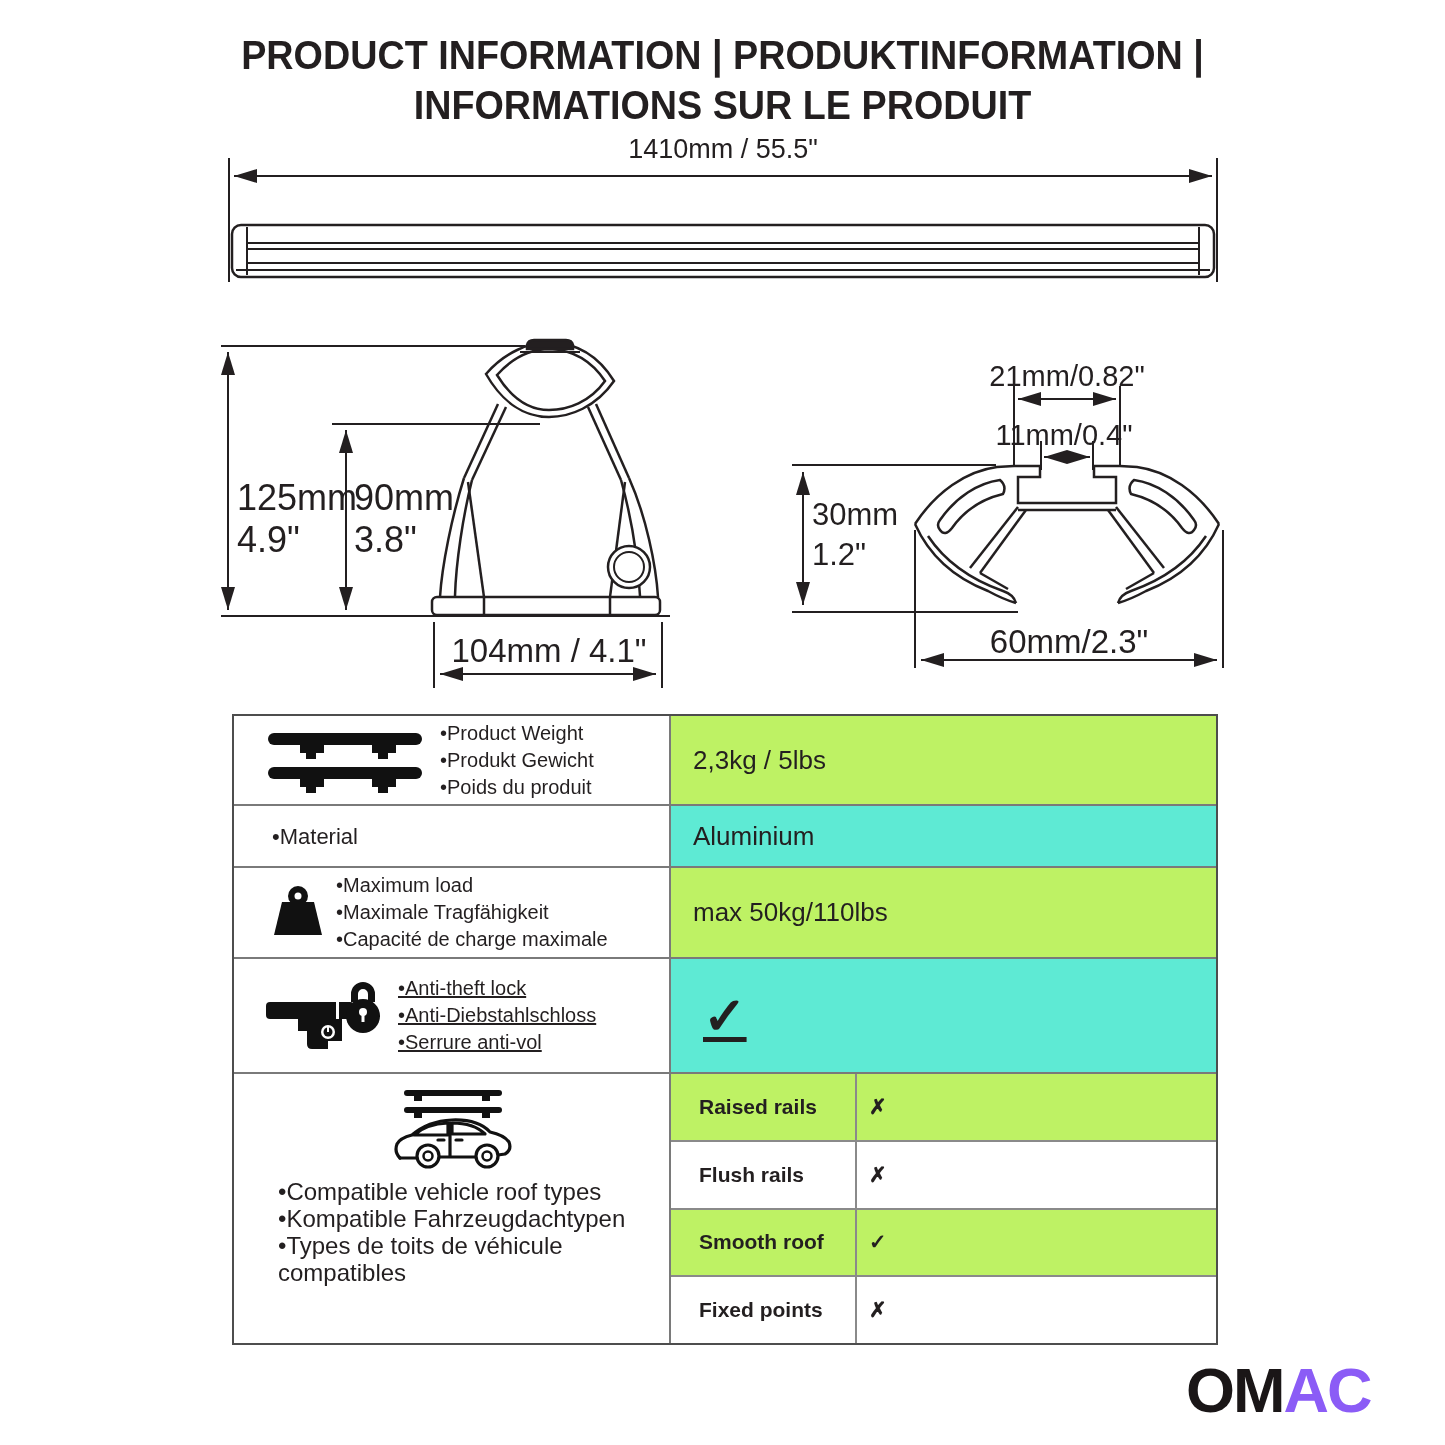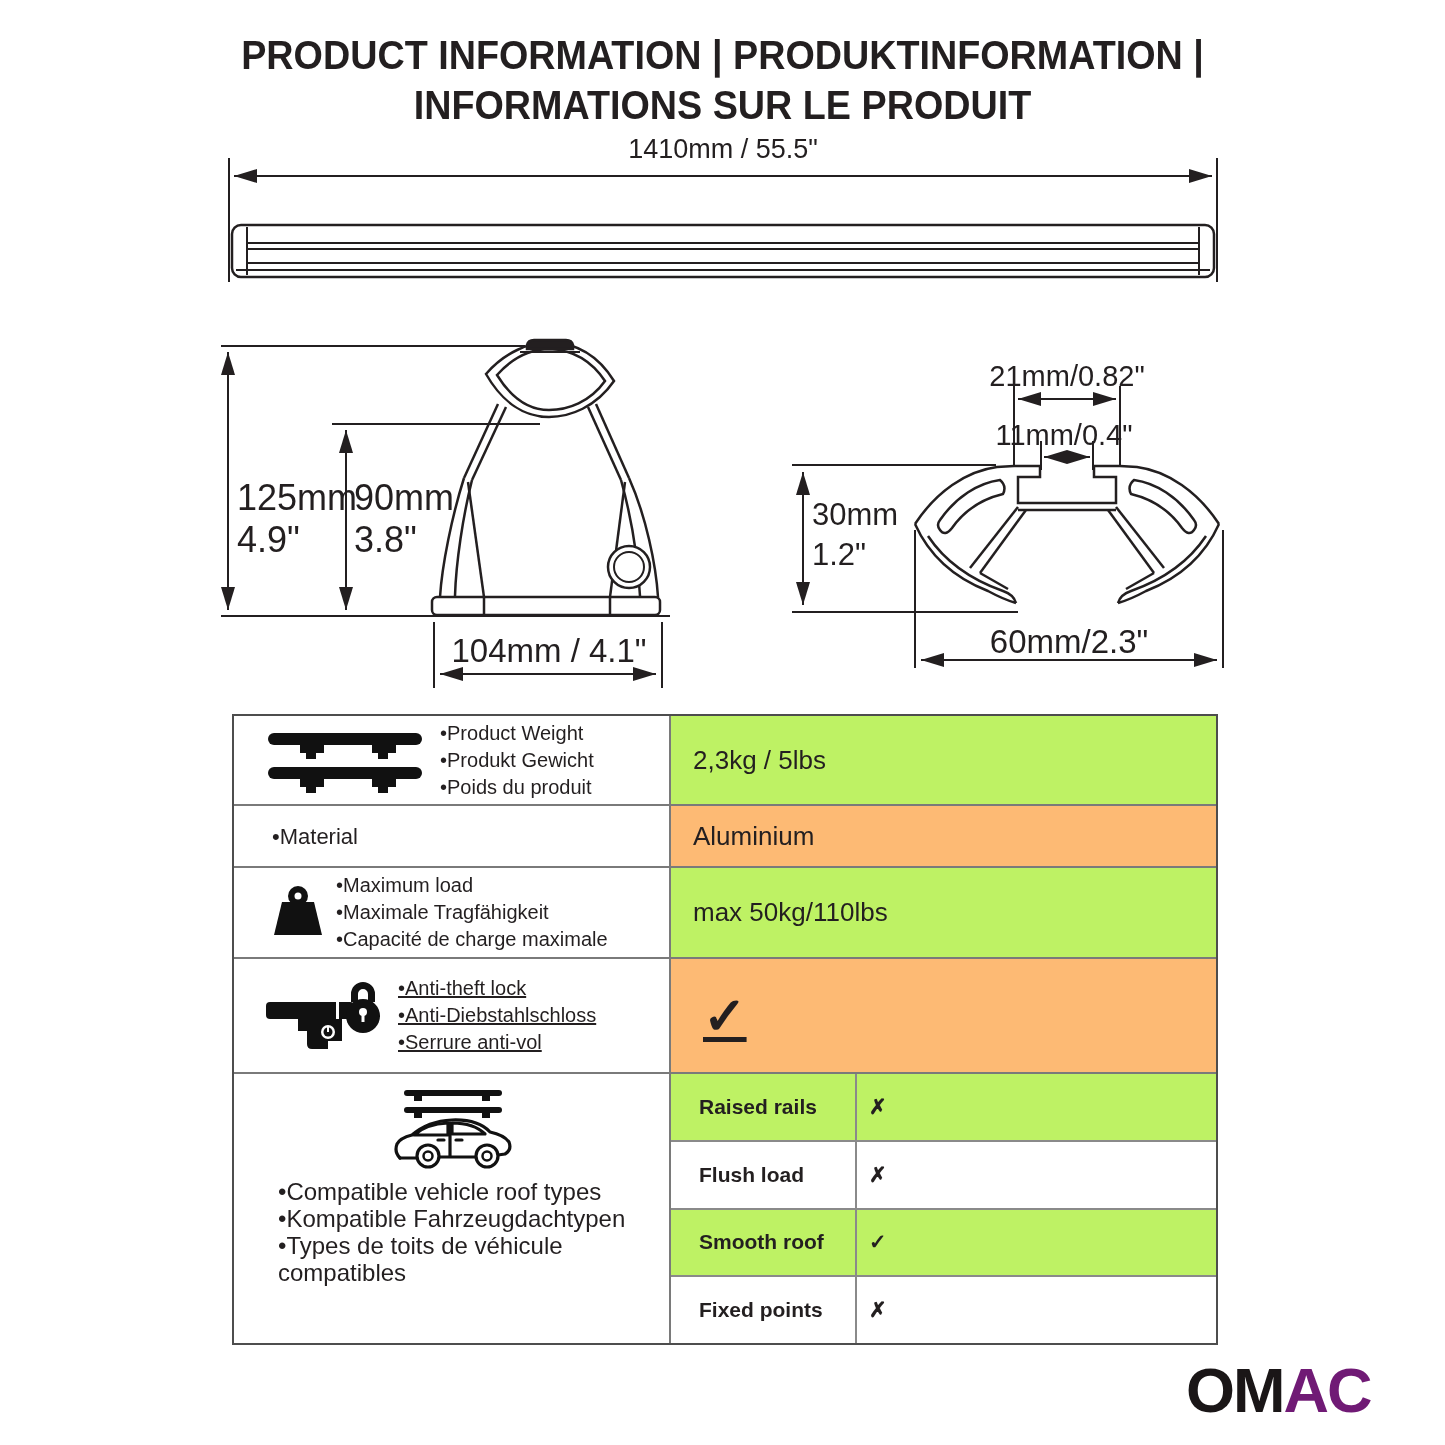--- a/index.html
+++ b/index.html
@@ -16,37 +16,37 @@
   .dim.c{transform:translateX(-50%);}
   .f34{font-size:36px;} .f33{font-size:33px;} .f31{font-size:31px;}
   .f29{font-size:29px;} .f27{font-size:27px;}
   
   .spec{position:absolute;left:232px;top:714px;width:986px;height:631px;
         border:2px solid #4d4d4d;box-sizing:border-box;display:flex;flex-direction:column;}
   .trow{display:flex;box-sizing:border-box;}
   .trow+.trow{border-top:2px solid #7a7a7a;}
   .lcell{width:437px;box-sizing:border-box;border-right:2px solid #7a7a7a;
          display:flex;align-items:center;background:#fff;}
-  .vcell{flex:1;display:flex;align-items:center;padding-left:22px;font-size:26px;background:#fdba74;}
+  .vcell{flex:1;display:flex;align-items:center;padding-left:22px;font-size:26px;background:#5eead4;}
   .gray{background:#bef264;}
   .lbls{font-size:20px;line-height:27px;}
   .r5left{flex-direction:column;justify-content:flex-start;align-items:stretch;}
   .r5icon{margin:14px auto 4px auto;}
   .r5lbls{padding-left:44px;font-size:24px;line-height:27px;}
   .subwrap{flex:1;display:flex;flex-direction:column;}
   .subrow{flex:1;display:flex;box-sizing:border-box;font-weight:bold;}
   .subrow+.subrow{border-top:2px solid #8a8a8a;}
   .sublabel{width:186px;box-sizing:border-box;border-right:2px solid #8a8a8a;
             display:flex;align-items:center;padding-left:28px;font-size:21px;}
   .submark{flex:1;display:flex;align-items:center;padding-left:12px;font-size:21px;}
   .bigcheck{font-size:52px;font-weight:bold;padding-left:32px;}
   
   .logo{position:absolute;left:1186px;top:1354px;font-size:63px;font-weight:bold;
         letter-spacing:-2px;font-family:"Liberation Sans",sans-serif;}
-  .logo .blk{color:#1a1617;} .logo .red{color:#701a75;}
+  .logo .blk{color:#1a1617;} .logo .red{color:#8b5cf6;}
   svg{display:block;}
 </style>
 </head>
 <body>
 
 <div class="page">
 
   <div class="title">
     <div>PRODUCT INFORMATION | PRODUKTINFORMATION |</div>
     <div>INFORMATIONS SUR LE PRODUIT</div>
@@ -279,21 +279,21 @@
           <div>•Types de toits de véhicule</div>
           <div>compatibles</div>
         </div>
       </div>
       <div class="subwrap">
         <div class="subrow gray">
           <div class="sublabel">Raised rails</div>
           <div class="submark">✗</div>
         </div>
         <div class="subrow">
-          <div class="sublabel">Flush load</div>
+          <div class="sublabel">Flush rails</div>
           <div class="submark">✗</div>
         </div>
         <div class="subrow gray">
           <div class="sublabel">Smooth roof</div>
           <div class="submark">✓</div>
         </div>
         <div class="subrow">
           <div class="sublabel">Fixed points</div>
           <div class="submark">✗</div>
         </div>

